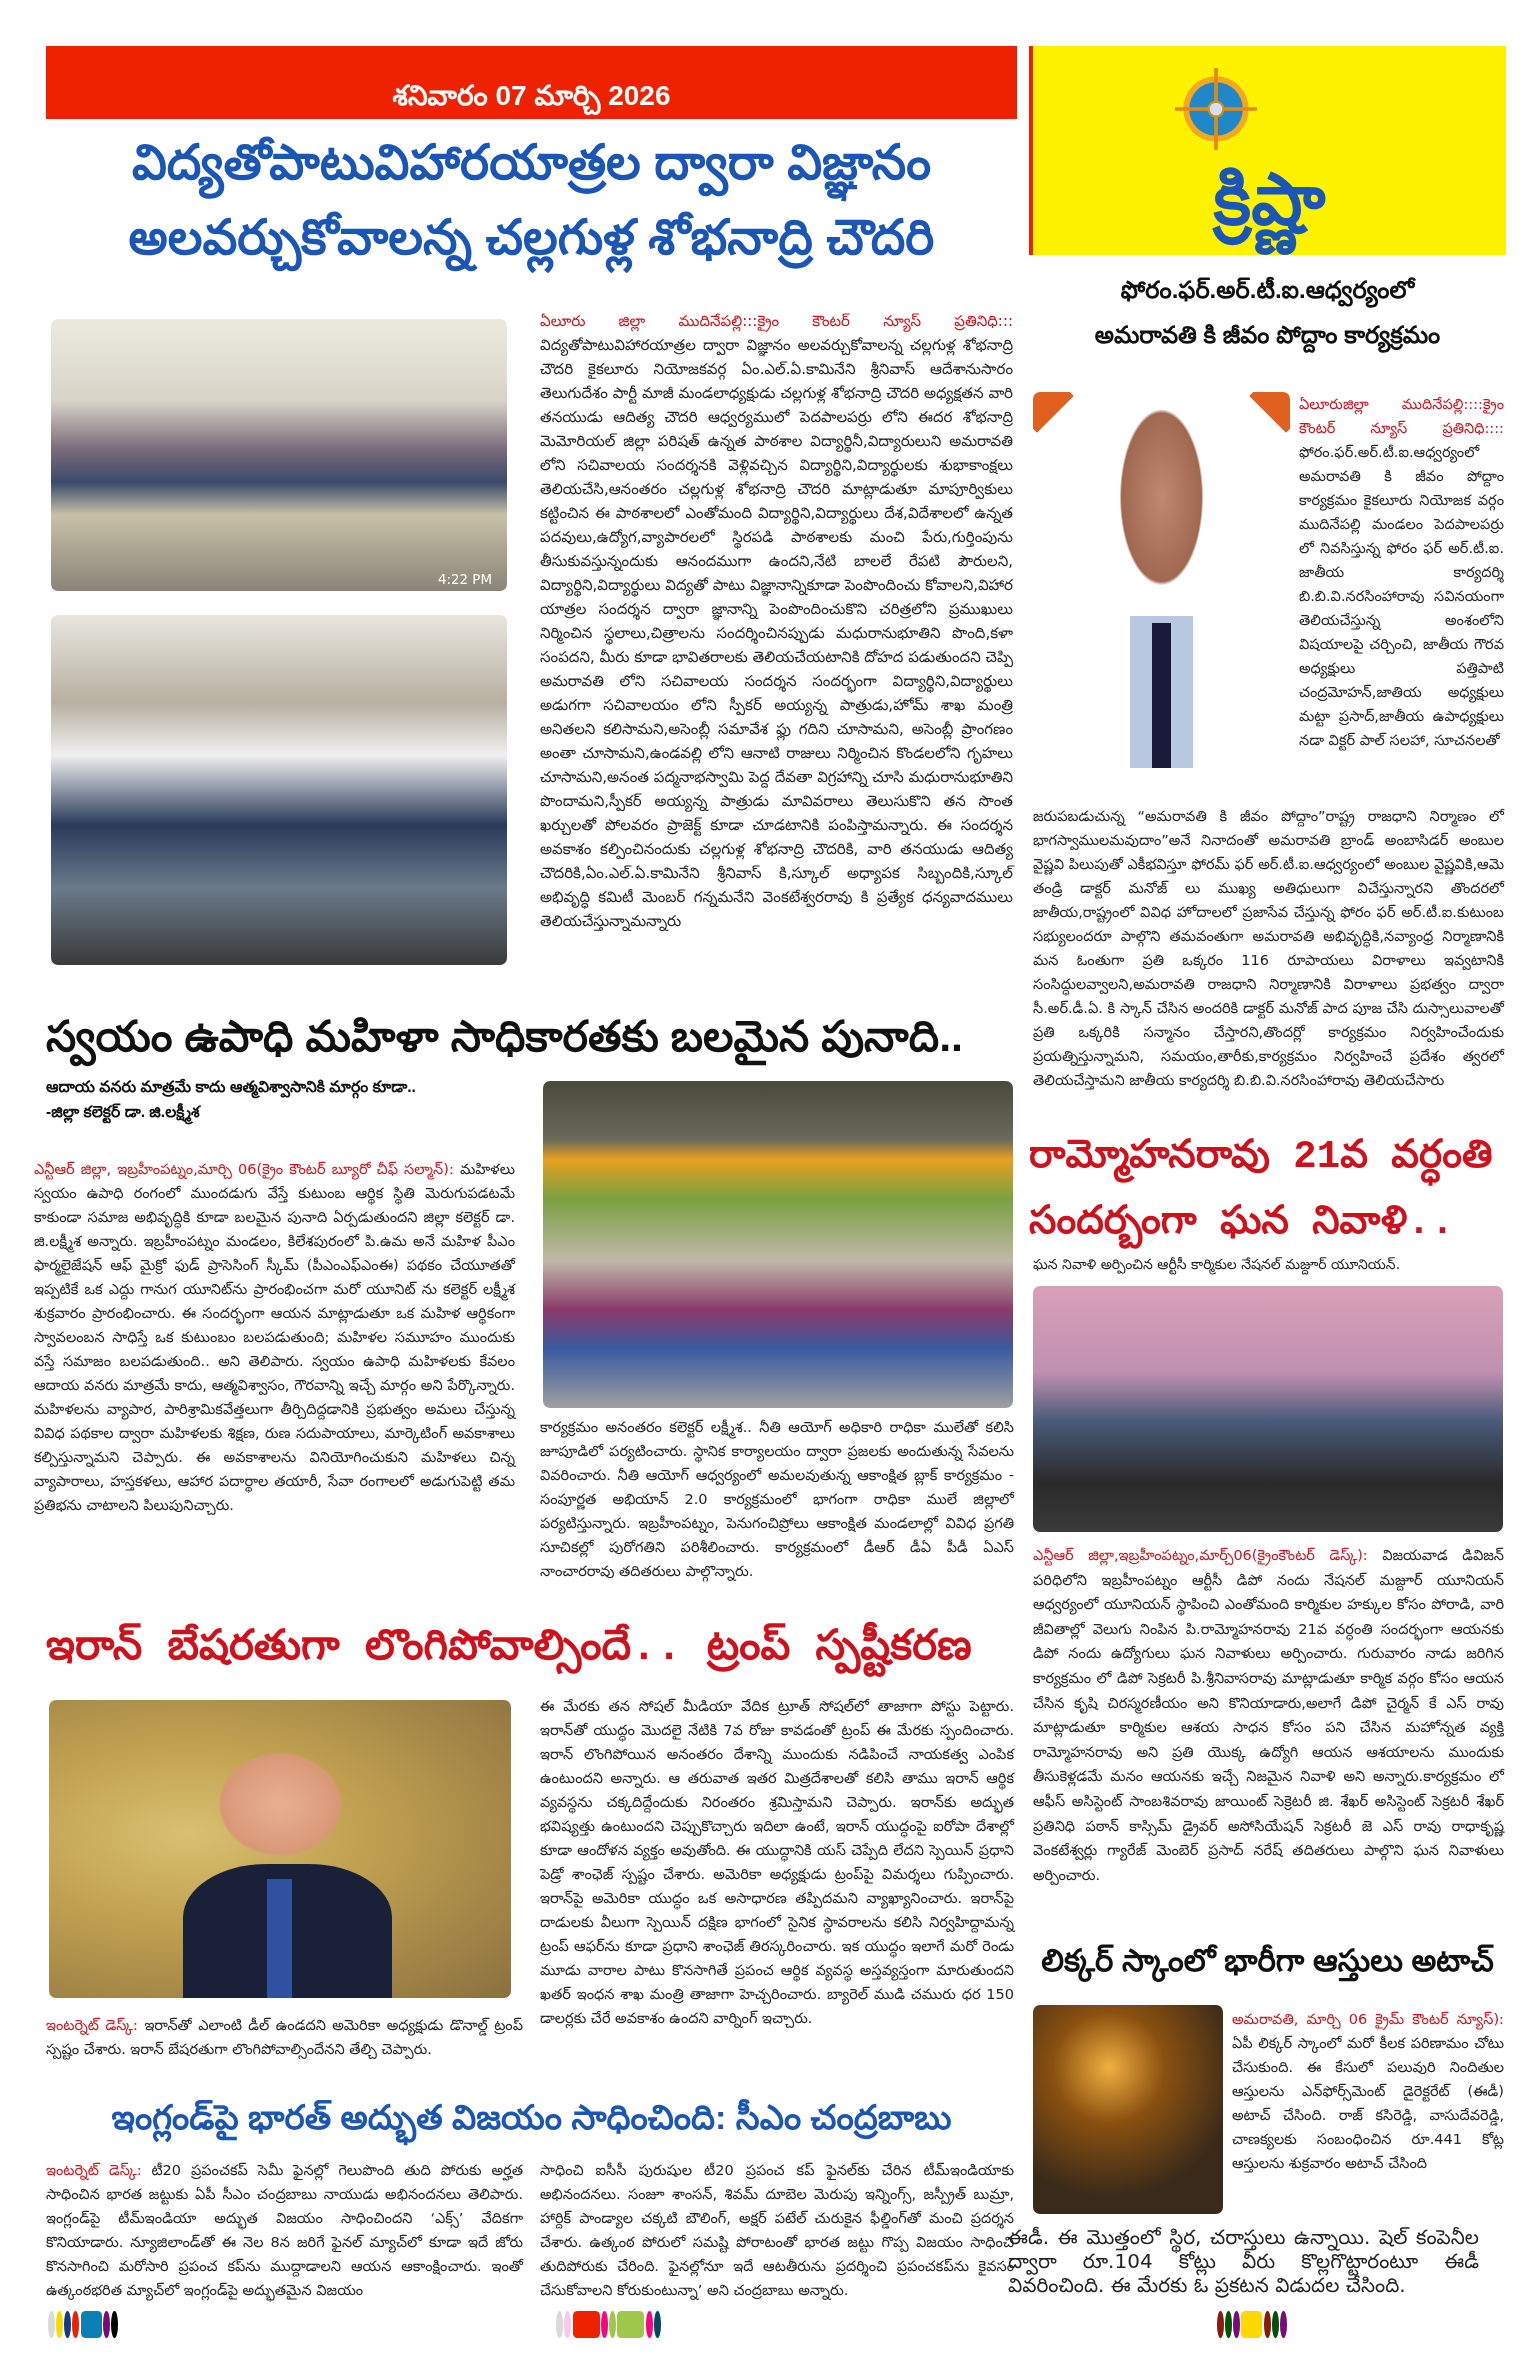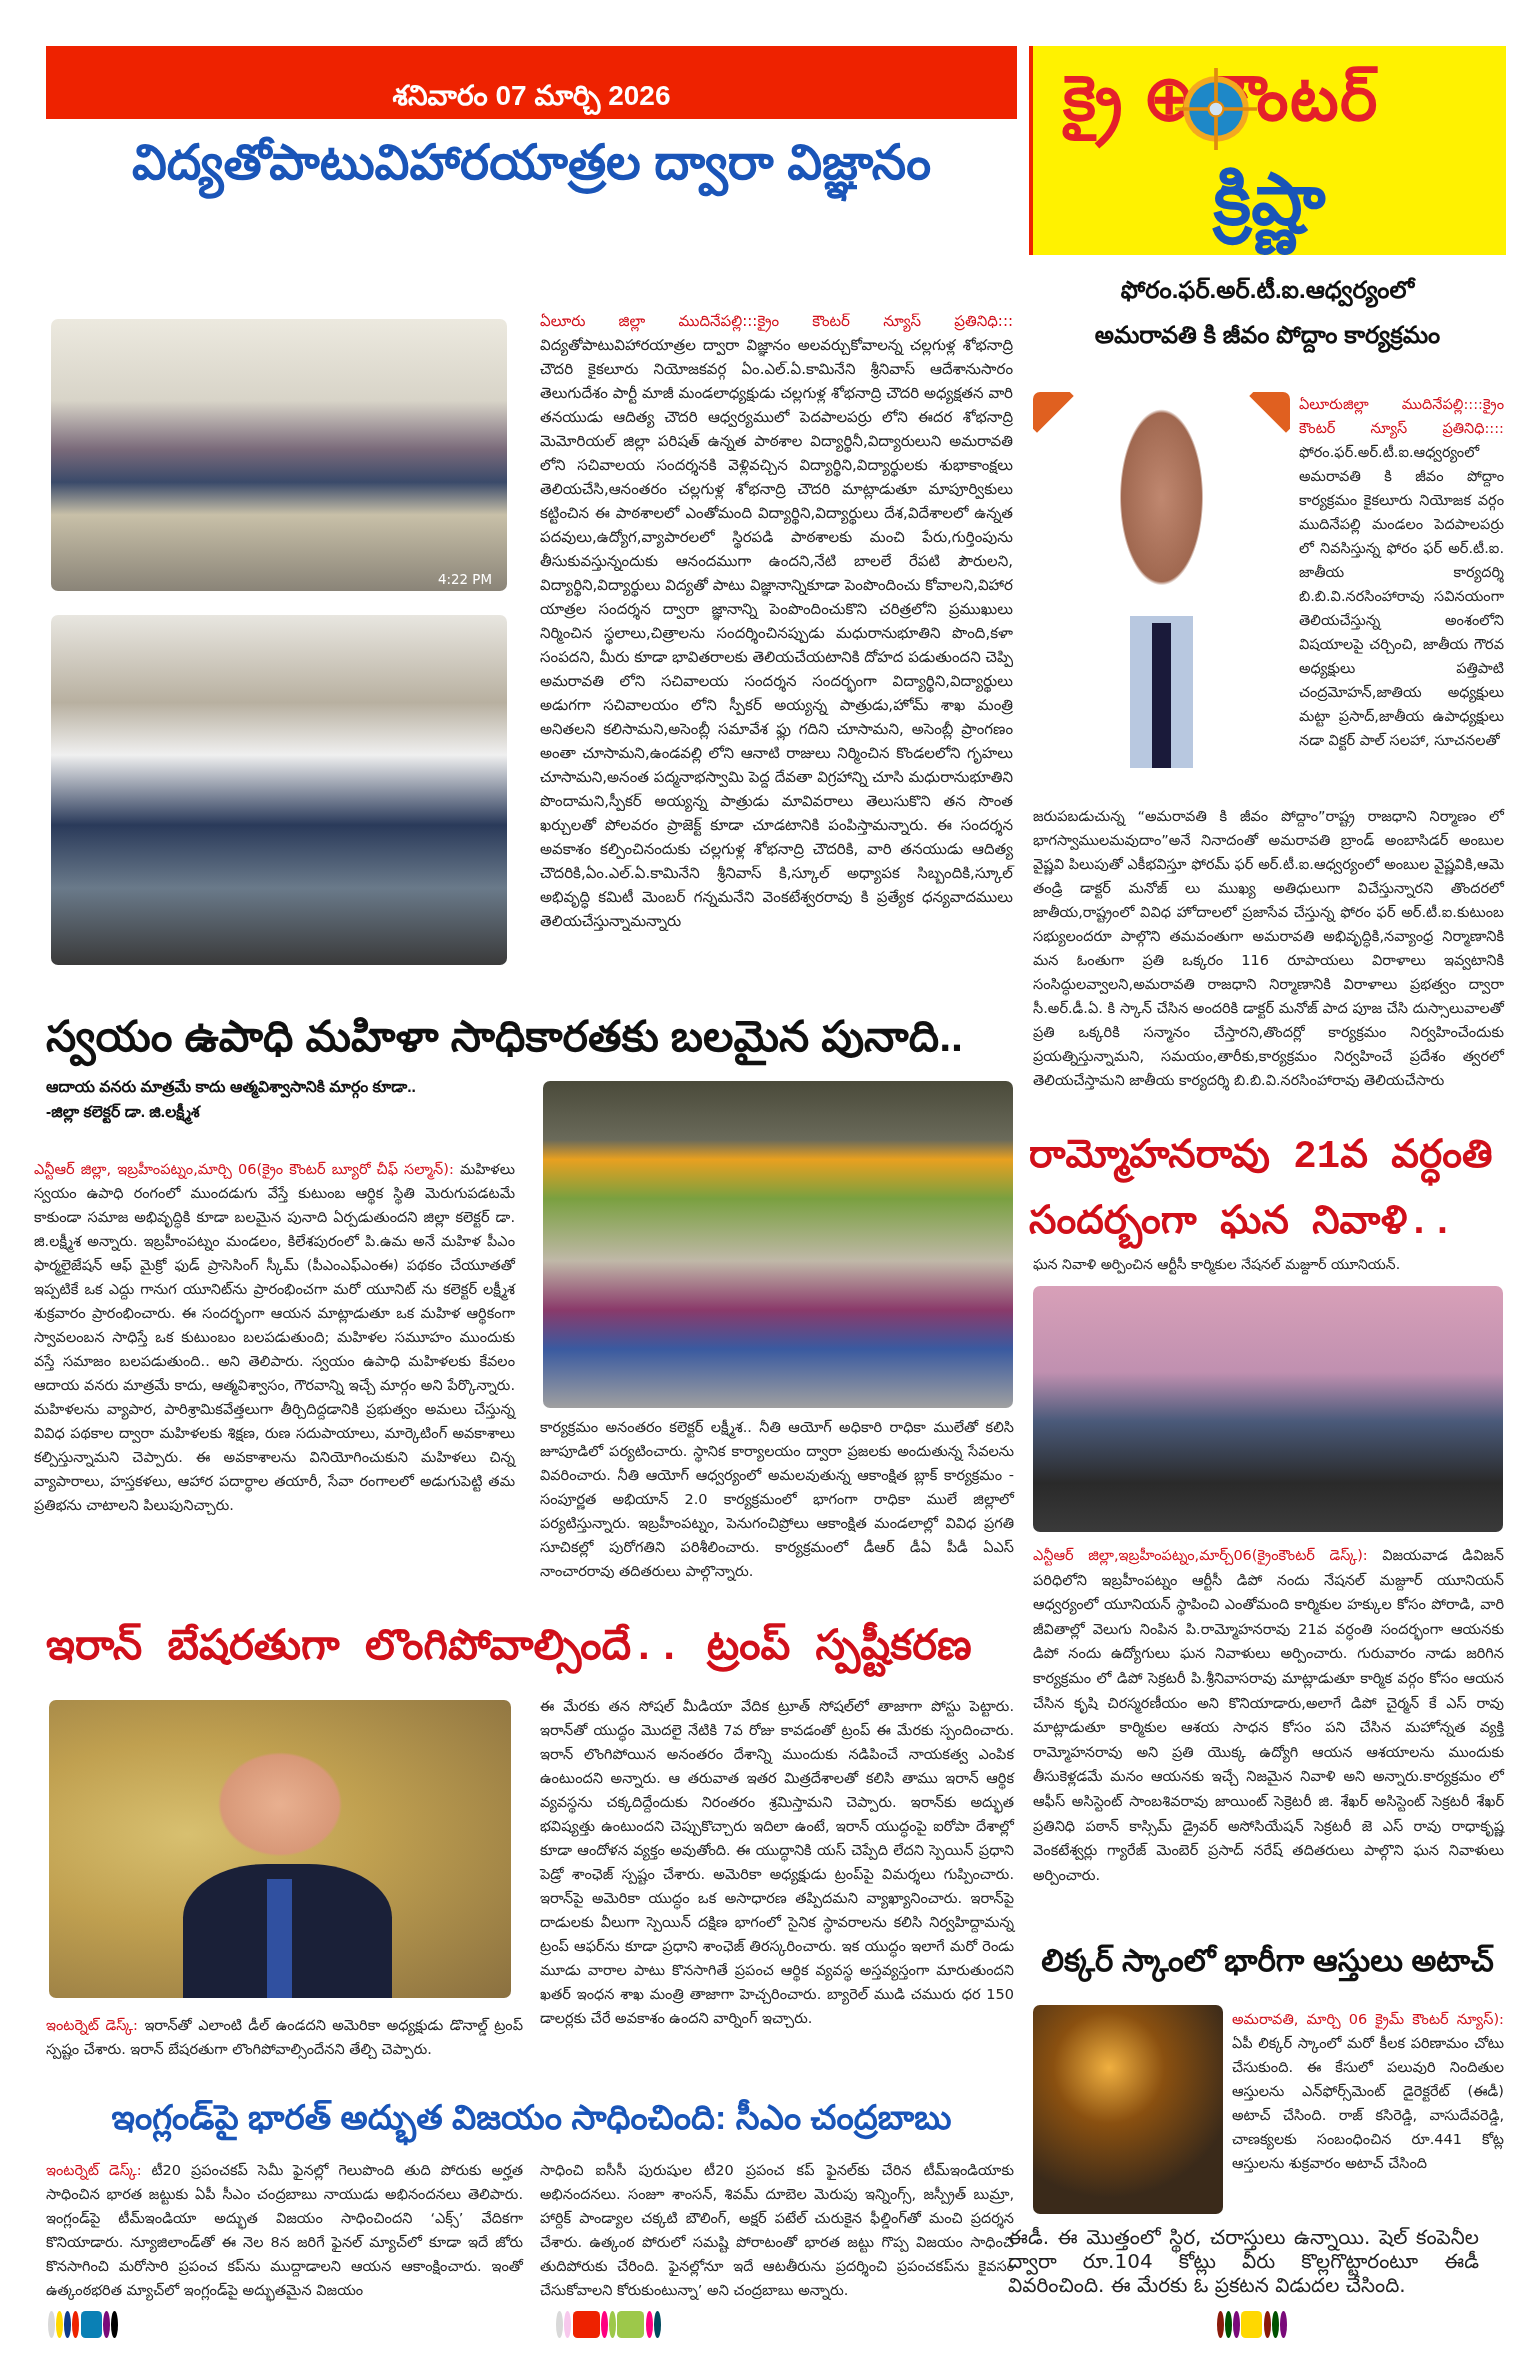--- a/index.html
+++ b/index.html
@@ -21,33 +21,33 @@
 .rect{position:absolute;top:2311px;height:27px;border-radius:4.5px}
 </style>
 </head>
 <body>
 
 <div class="abs datebar">
   <span>శనివారం  07 మార్చి 2026</span>
 </div>
 
 <div class="abs mast">
-  <div class="l1"><span>క్రై ⊕ కౌంటర్</span></div>
   <svg class="target" viewBox="0 0 110 110">
     <circle cx="55" cy="55" r="44" fill="#f4a820"></circle>
     <circle cx="55" cy="55" r="36" fill="#1e88c8"></circle>
     <line x1="55" y1="0" x2="55" y2="110" stroke="#e08a10" stroke-width="5"></line>
     <line x1="0" y1="55" x2="110" y2="55" stroke="#e08a10" stroke-width="5"></line>
     <circle cx="55" cy="55" r="10" fill="#cfe3f5" stroke="#e08a10" stroke-width="3"></circle>
   </svg>
   <div class="l2">క్రిష్ణా</div>
 </div>
 
 <div class="abs hl-blue" style="left:46px;top:125px;width:971px;font-size:49px;line-height:75px">
   <div>విద్యతోపాటువిహారయాత్రల ద్వారా విజ్ఞానం</div>
+  <div>అలవర్చుకోవాలన్న  చల్లగుళ్ల శోభనాద్రి చౌదరి</div>
 </div>
 
 <div class="abs photo" style="left:51px;top:319px;width:456px;height:272px;background:linear-gradient(180deg,#ece9df 0%,#d8d4c8 30%,#7a6a7a 48%,#3a4a6a 60%,#c8c0a8 72%,#8a8478 100%)">
   <span class="abs" style="right:15px;bottom:4.5px;color:#fff;font-size:13.4px">4:22 PM</span>
 </div>
 <div class="abs photo" style="left:51px;top:615px;width:456px;height:350px;background:linear-gradient(180deg,#e8e6e0 0%,#b8b0a0 25%,#f0f0f0 40%,#2a3a5a 60%,#6a7a8a 78%,#3a3a3a 100%)"></div>
 
 <div class="abs body" style="left:540px;top:309px;width:473px;font-size:15px;line-height:24px">
   <span class="dl">ఏలూరు జిల్లా ముదినేపల్లి:::క్రైం కౌంటర్ న్యూస్ ప్రతినిధి:::</span>
   <span>విద్యతోపాటువిహారయాత్రల ద్వారా విజ్ఞానం అలవర్చుకోవాలన్న చల్లగుళ్ల శోభనాద్రి చౌదరి కైకలూరు నియోజకవర్గ ఏం.ఎల్.ఏ.కామినేని శ్రీనివాస్ ఆదేశానుసారం తెలుగుదేశం పార్టీ మాజీ మండలాధ్యక్షుడు చల్లగుళ్ల శోభనాద్రి చౌదరి అధ్యక్షతన వారి తనయుడు ఆదిత్య చౌదరి ఆధ్వర్యములో పెదపాలపర్రు లోని ఈదర శోభనాద్రి మెమోరియల్ జిల్లా పరిషత్ ఉన్నత పాఠశాల విద్యార్థినీ,విద్యారులుని అమరావతి లోని సచివాలయ సందర్శనకి వెళ్లివచ్చిన విద్యార్థిని,విద్యార్థులకు శుభాకాంక్షలు తెలియచేసి,ఆనంతరం చల్లగుళ్ల శోభనాద్రి చౌదరి మాట్లాడుతూ మాపూర్వికులు కట్టించిన ఈ పాఠశాలలో ఎంతోమంది విద్యార్థిని,విద్యార్థులు దేశ,విదేశాలలో ఉన్నత పదవులు,ఉద్యోగ,వ్యాపారలలో స్థిరపడి పాఠశాలకు మంచి పేరు,గుర్తింపును తీసుకువస్తున్నందుకు ఆనందముగా ఉందని,నేటి బాలలే రేపటి పౌరులని, విద్యార్థిని,విద్యార్థులు విద్యతో పాటు విజ్ఞానాన్నికూడా పెంపొందించు కోవాలని,విహార యాత్రల సందర్శన ద్వారా జ్ఞానాన్ని పెంపొందించుకొని చరిత్రలోని ప్రముఖులు నిర్మించిన స్థలాలు,చిత్రాలను సందర్శించినప్పుడు మధురానుభూతిని పొంది,కళా సంపదని, మీరు కూడా భావితరాలకు తెలియచేయటానికి దోహద పడుతుందని చెప్పి అమరావతి లోని సచివాలయ సందర్శన సందర్భంగా విద్యార్థిని,విద్యార్థులు అడుగగా సచివాలయం లోని స్పీకర్ అయ్యన్న పాత్రుడు,హోమ్ శాఖ మంత్రి అనితలని కలిసామని,అసెంబ్లీ సమావేశ ఫ్లు గదిని చూసామని, అసెంబ్లీ ప్రాంగణం అంతా చూసామని,ఉండవల్లి లోని ఆనాటి రాజులు నిర్మించిన కొండలలోని గృహలు చూసామని,అనంత పద్మనాభస్వామి పెద్ద దేవతా విగ్రహాన్ని చూసి మధురానుభూతిని పొందామని,స్పీకర్ అయ్యన్న పాత్రుడు మావివరాలు తెలుసుకొని తన సొంత ఖర్చులతో పోలవరం ప్రాజెక్ట్ కూడా చూడటానికి పంపిస్తామన్నారు. ఈ సందర్శన అవకాశం కల్పించినందుకు చల్లగుళ్ల శోభనాద్రి చౌదరికి, వారి తనయుడు ఆదిత్య చౌదరికి,ఏం.ఎల్.ఏ.కామినేని శ్రీనివాస్ కి,స్కూల్ అధ్యాపక సిబ్బందికి,స్కూల్ అభివృద్ధి కమిటీ మెంబర్ గన్నమనేని వెంకటేశ్వరరావు కి ప్రత్యేక ధన్యవాదములు తెలియచేస్తున్నామన్నారు</span>

